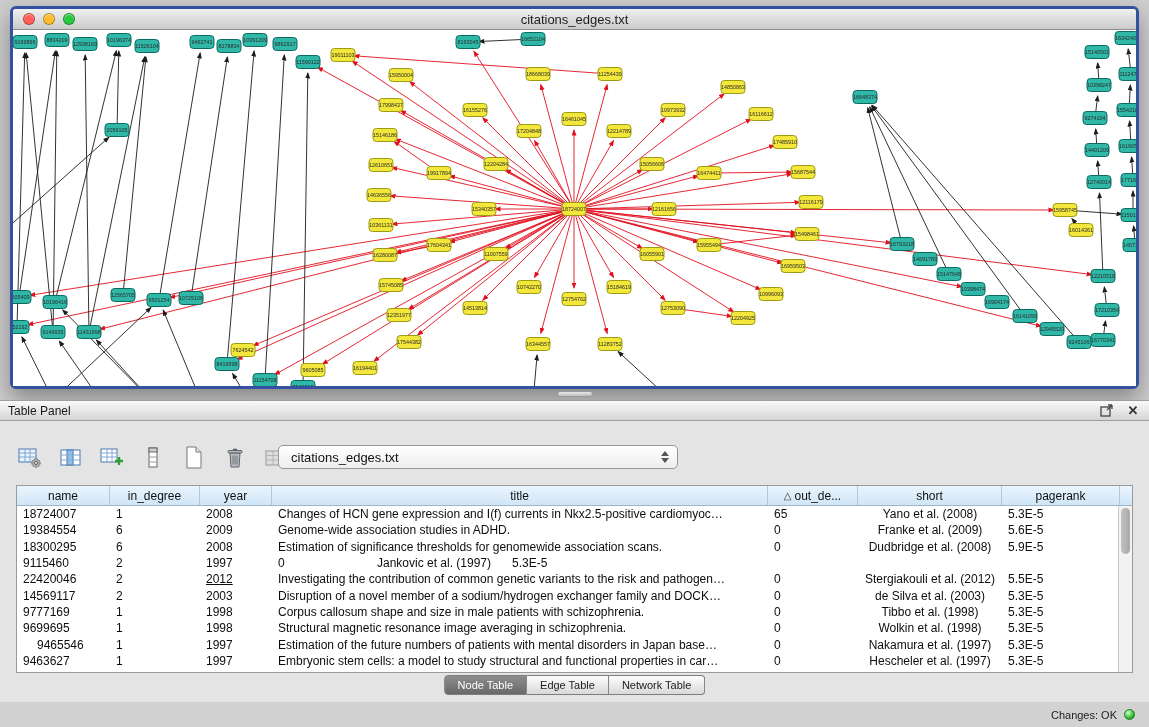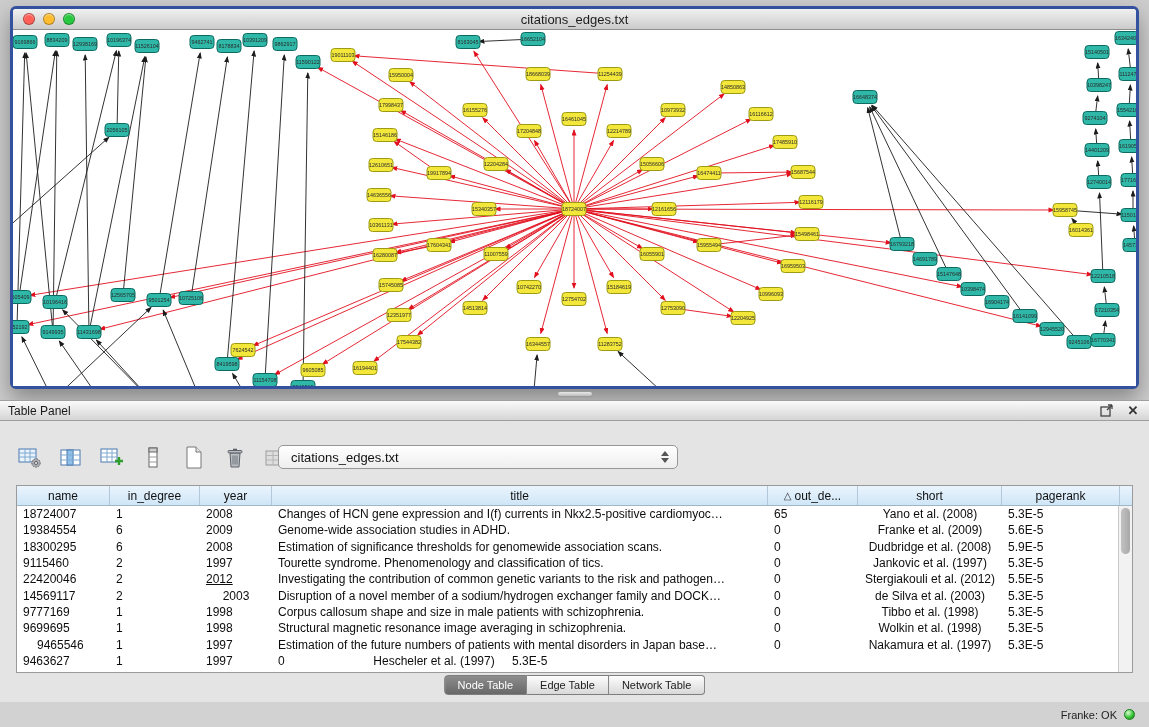--- a/index.html
+++ b/index.html
@@ -764,38 +764,37 @@
           <div class="tcell" style="width: 72px; text-align: left;">2008</div>
           <div class="tcell" style="width: 496px; text-align: left;">Estimation of significance thresholds for genomewide association scans.</div>
           <div class="tcell" style="width: 90px; text-align: left;">0</div>
           <div class="tcell" style="width: 144px; text-align: center;">Dudbridge et al. (2008)</div>
           <div class="tcell" style="width: 118px; text-align: left;">5.9E-5</div>
         </div>
         <div class="trow">
           <div class="tcell" style="width: 93px; text-align: left;">9115460</div>
           <div class="tcell" style="width: 90px; text-align: left;">2</div>
           <div class="tcell" style="width: 72px; text-align: left;">1997</div>
-          <div class="tcell" style="width: 496px; text-align: left;">Tourette syndrome. Phenomenology and classification of tics.</div>
           <div class="tcell" style="width: 90px; text-align: left;">0</div>
           <div class="tcell" style="width: 144px; text-align: center;">Jankovic et al. (1997)</div>
           <div class="tcell" style="width: 118px; text-align: left;">5.3E-5</div>
         </div>
         <div class="trow">
           <div class="tcell" style="width: 93px; text-align: left;">22420046</div>
           <div class="tcell" style="width: 90px; text-align: left;">2</div>
           <div class="tcell" style="width: 72px; text-align: left; text-decoration: underline;">2012</div>
           <div class="tcell" style="width: 496px; text-align: left;">Investigating the contribution of common genetic variants to the risk and pathogen…</div>
           <div class="tcell" style="width: 90px; text-align: left;">0</div>
           <div class="tcell" style="width: 144px; text-align: center;">Stergiakouli et al. (2012)</div>
           <div class="tcell" style="width: 118px; text-align: left;">5.5E-5</div>
         </div>
         <div class="trow">
           <div class="tcell" style="width: 93px; text-align: left;">14569117</div>
           <div class="tcell" style="width: 90px; text-align: left;">2</div>
-          <div class="tcell" style="width: 72px; text-align: center;">2003</div>
+          <div class="tcell" style="width: 72px; text-align: left;">2003</div>
           <div class="tcell" style="width: 496px; text-align: left;">Disruption of a novel member of a sodium/hydrogen exchanger family and DOCK…</div>
           <div class="tcell" style="width: 90px; text-align: left;">0</div>
           <div class="tcell" style="width: 144px; text-align: center;">de Silva et al. (2003)</div>
           <div class="tcell" style="width: 118px; text-align: left;">5.3E-5</div>
         </div>
         <div class="trow">
           <div class="tcell" style="width: 93px; text-align: left;">9777169</div>
           <div class="tcell" style="width: 90px; text-align: left;">1</div>
           <div class="tcell" style="width: 72px; text-align: left;">1998</div>
           <div class="tcell" style="width: 496px; text-align: left;">Corpus callosum shape and size in male patients with schizophrenia.</div>
@@ -818,33 +817,34 @@
           <div class="tcell" style="width: 72px; text-align: left;">1997</div>
           <div class="tcell" style="width: 496px; text-align: left;">Estimation of the future numbers of patients with mental disorders in Japan base…</div>
           <div class="tcell" style="width: 90px; text-align: left;">0</div>
           <div class="tcell" style="width: 144px; text-align: center;">Nakamura et al. (1997)</div>
           <div class="tcell" style="width: 118px; text-align: left;">5.3E-5</div>
         </div>
         <div class="trow">
           <div class="tcell" style="width: 93px; text-align: left;">9463627</div>
           <div class="tcell" style="width: 90px; text-align: left;">1</div>
           <div class="tcell" style="width: 72px; text-align: left;">1997</div>
+          <div class="tcell" style="width: 496px; text-align: left;">Embryonic stem cells: a model to study structural and functional properties in car…</div>
           <div class="tcell" style="width: 90px; text-align: left;">0</div>
           <div class="tcell" style="width: 144px; text-align: center;">Hescheler et al. (1997)</div>
           <div class="tcell" style="width: 118px; text-align: left;">5.3E-5</div>
         </div>
       </div>
     <div class="vscroll">
       <div class="vthumb"></div>
     </div>
   </div>
 
   <div class="tabs">
       <div class="tab selected">Node Table</div>
       <div class="tab">Edge Table</div>
       <div class="tab">Network Table</div>
     </div>
 </div>
 
 <div class="status-bar">
-  <span class="memory-label">Franke: OK</span>
+  <span class="memory-label">Changes: OK</span>
   <span class="orb" style="background: radial-gradient(circle at 35% 30%, rgb(216, 255, 208), rgb(47, 191, 47) 60%, rgb(23, 125, 23));"></span>
 </div>
 
 </body></html>

